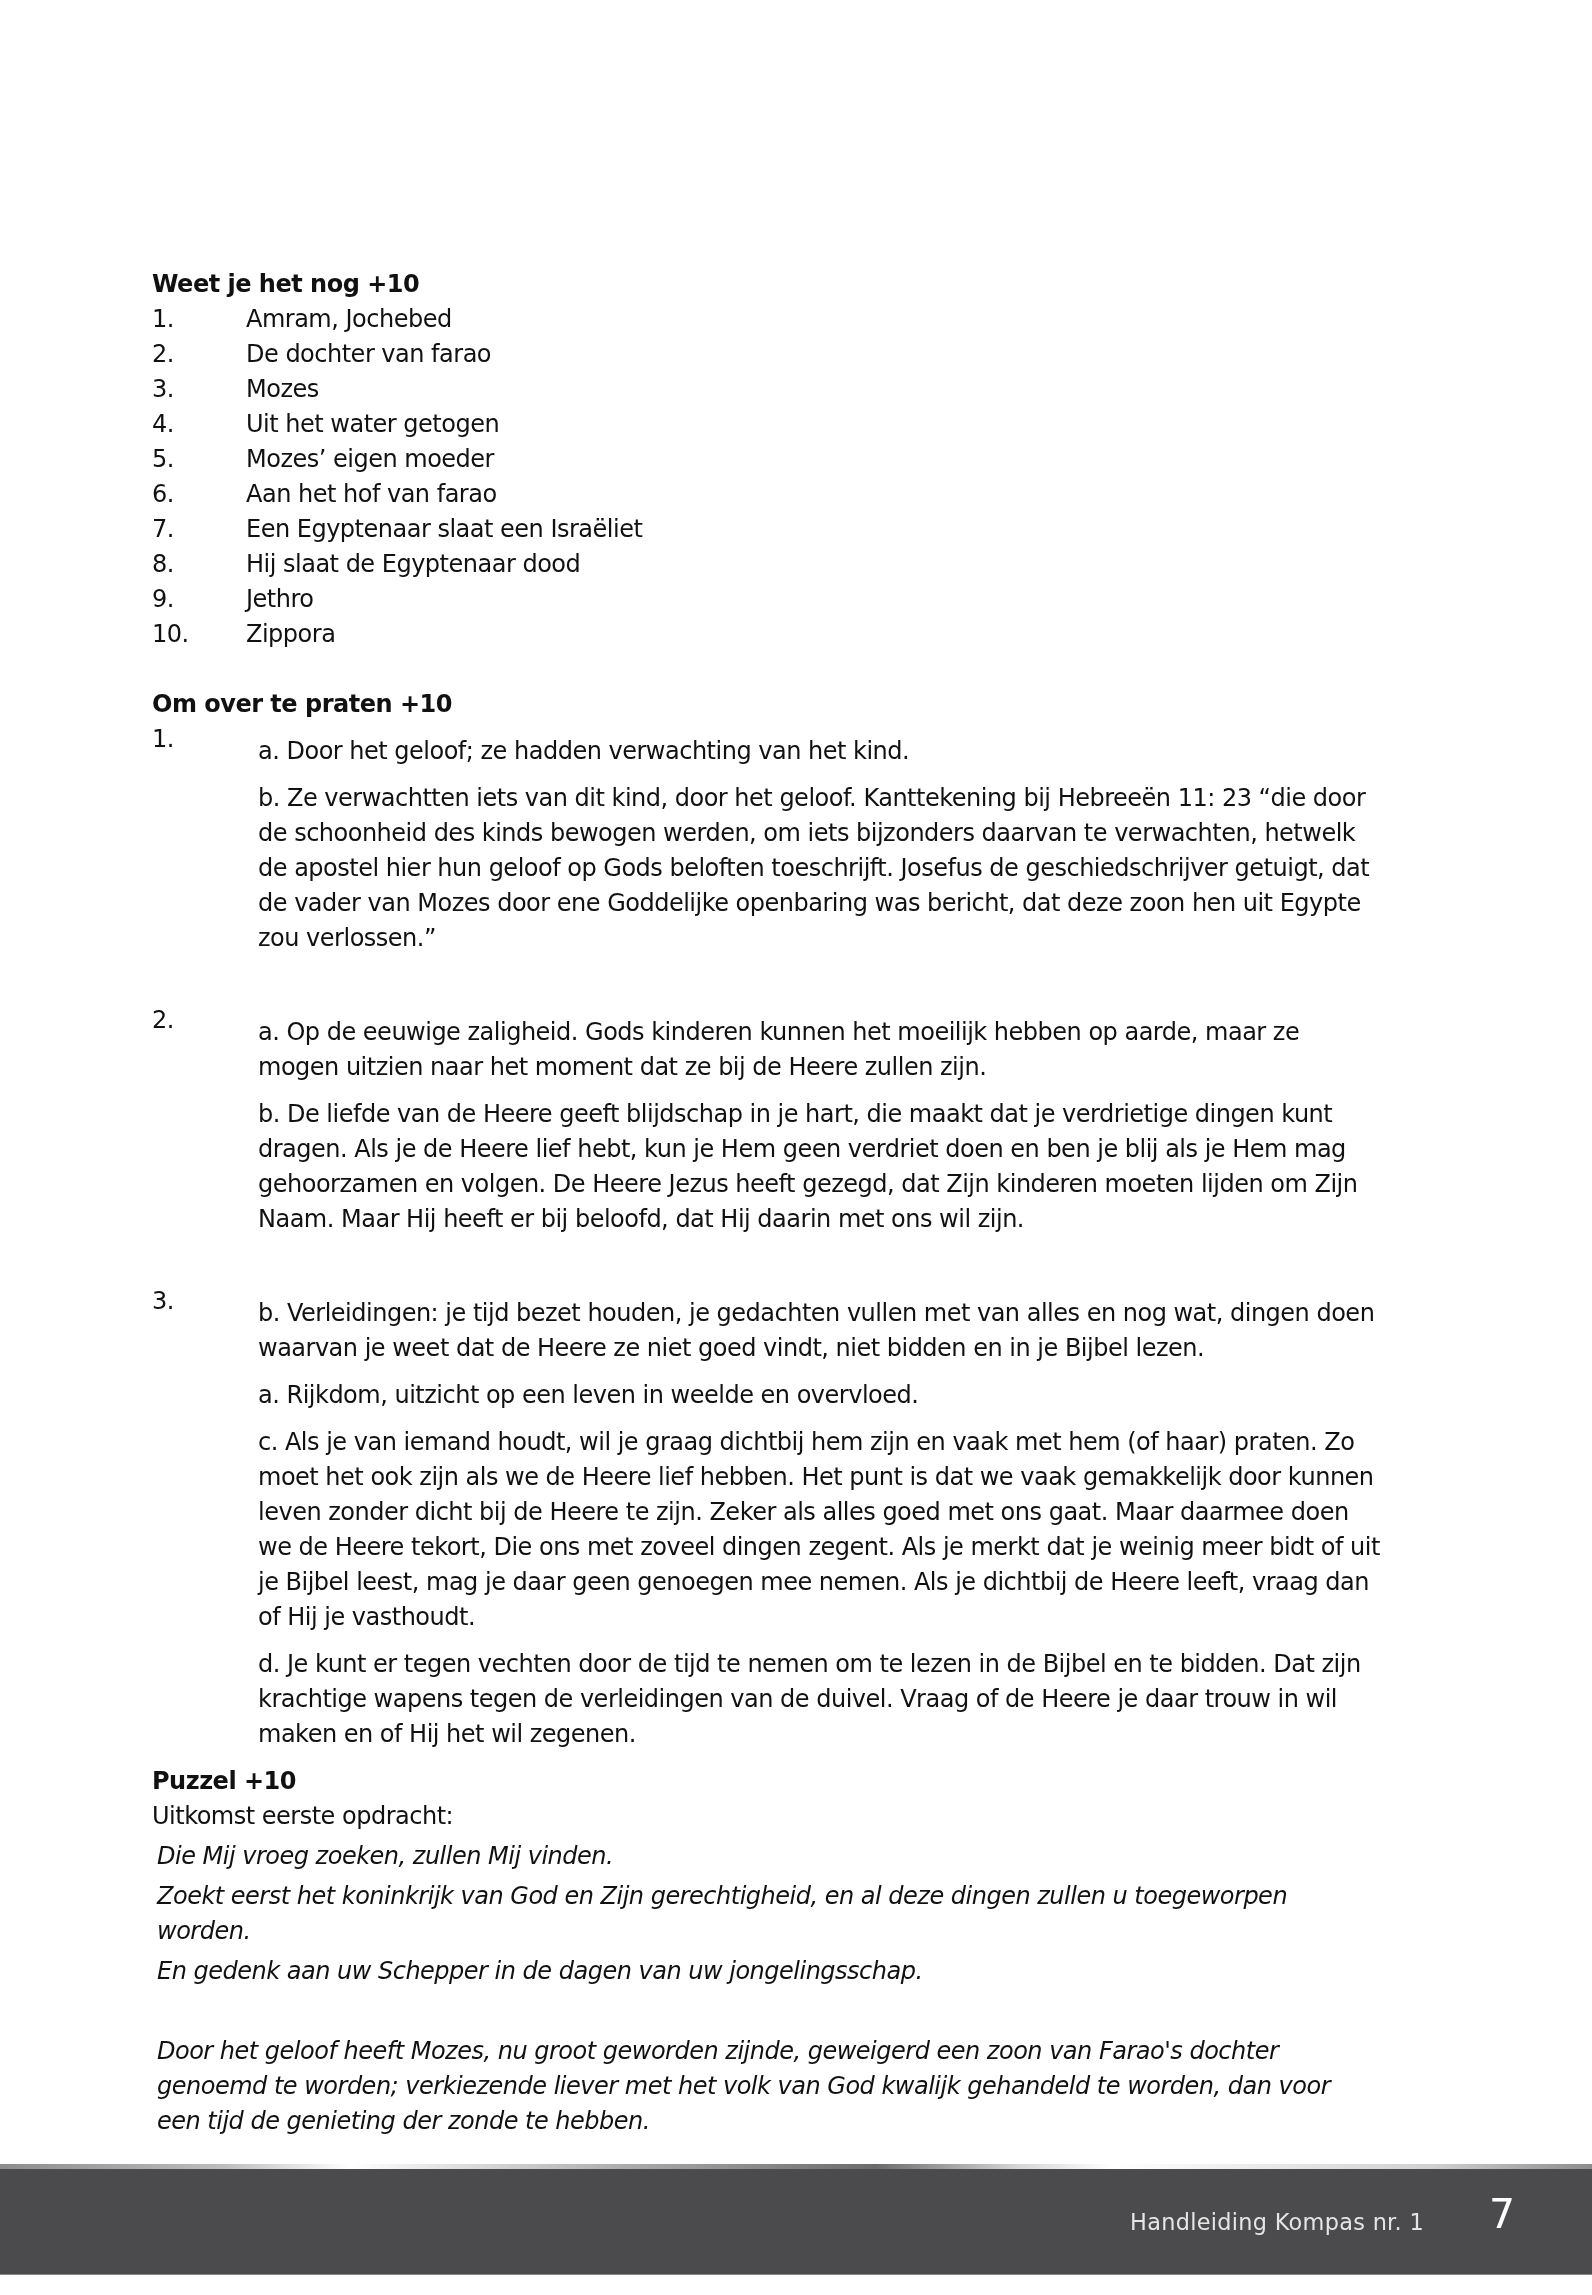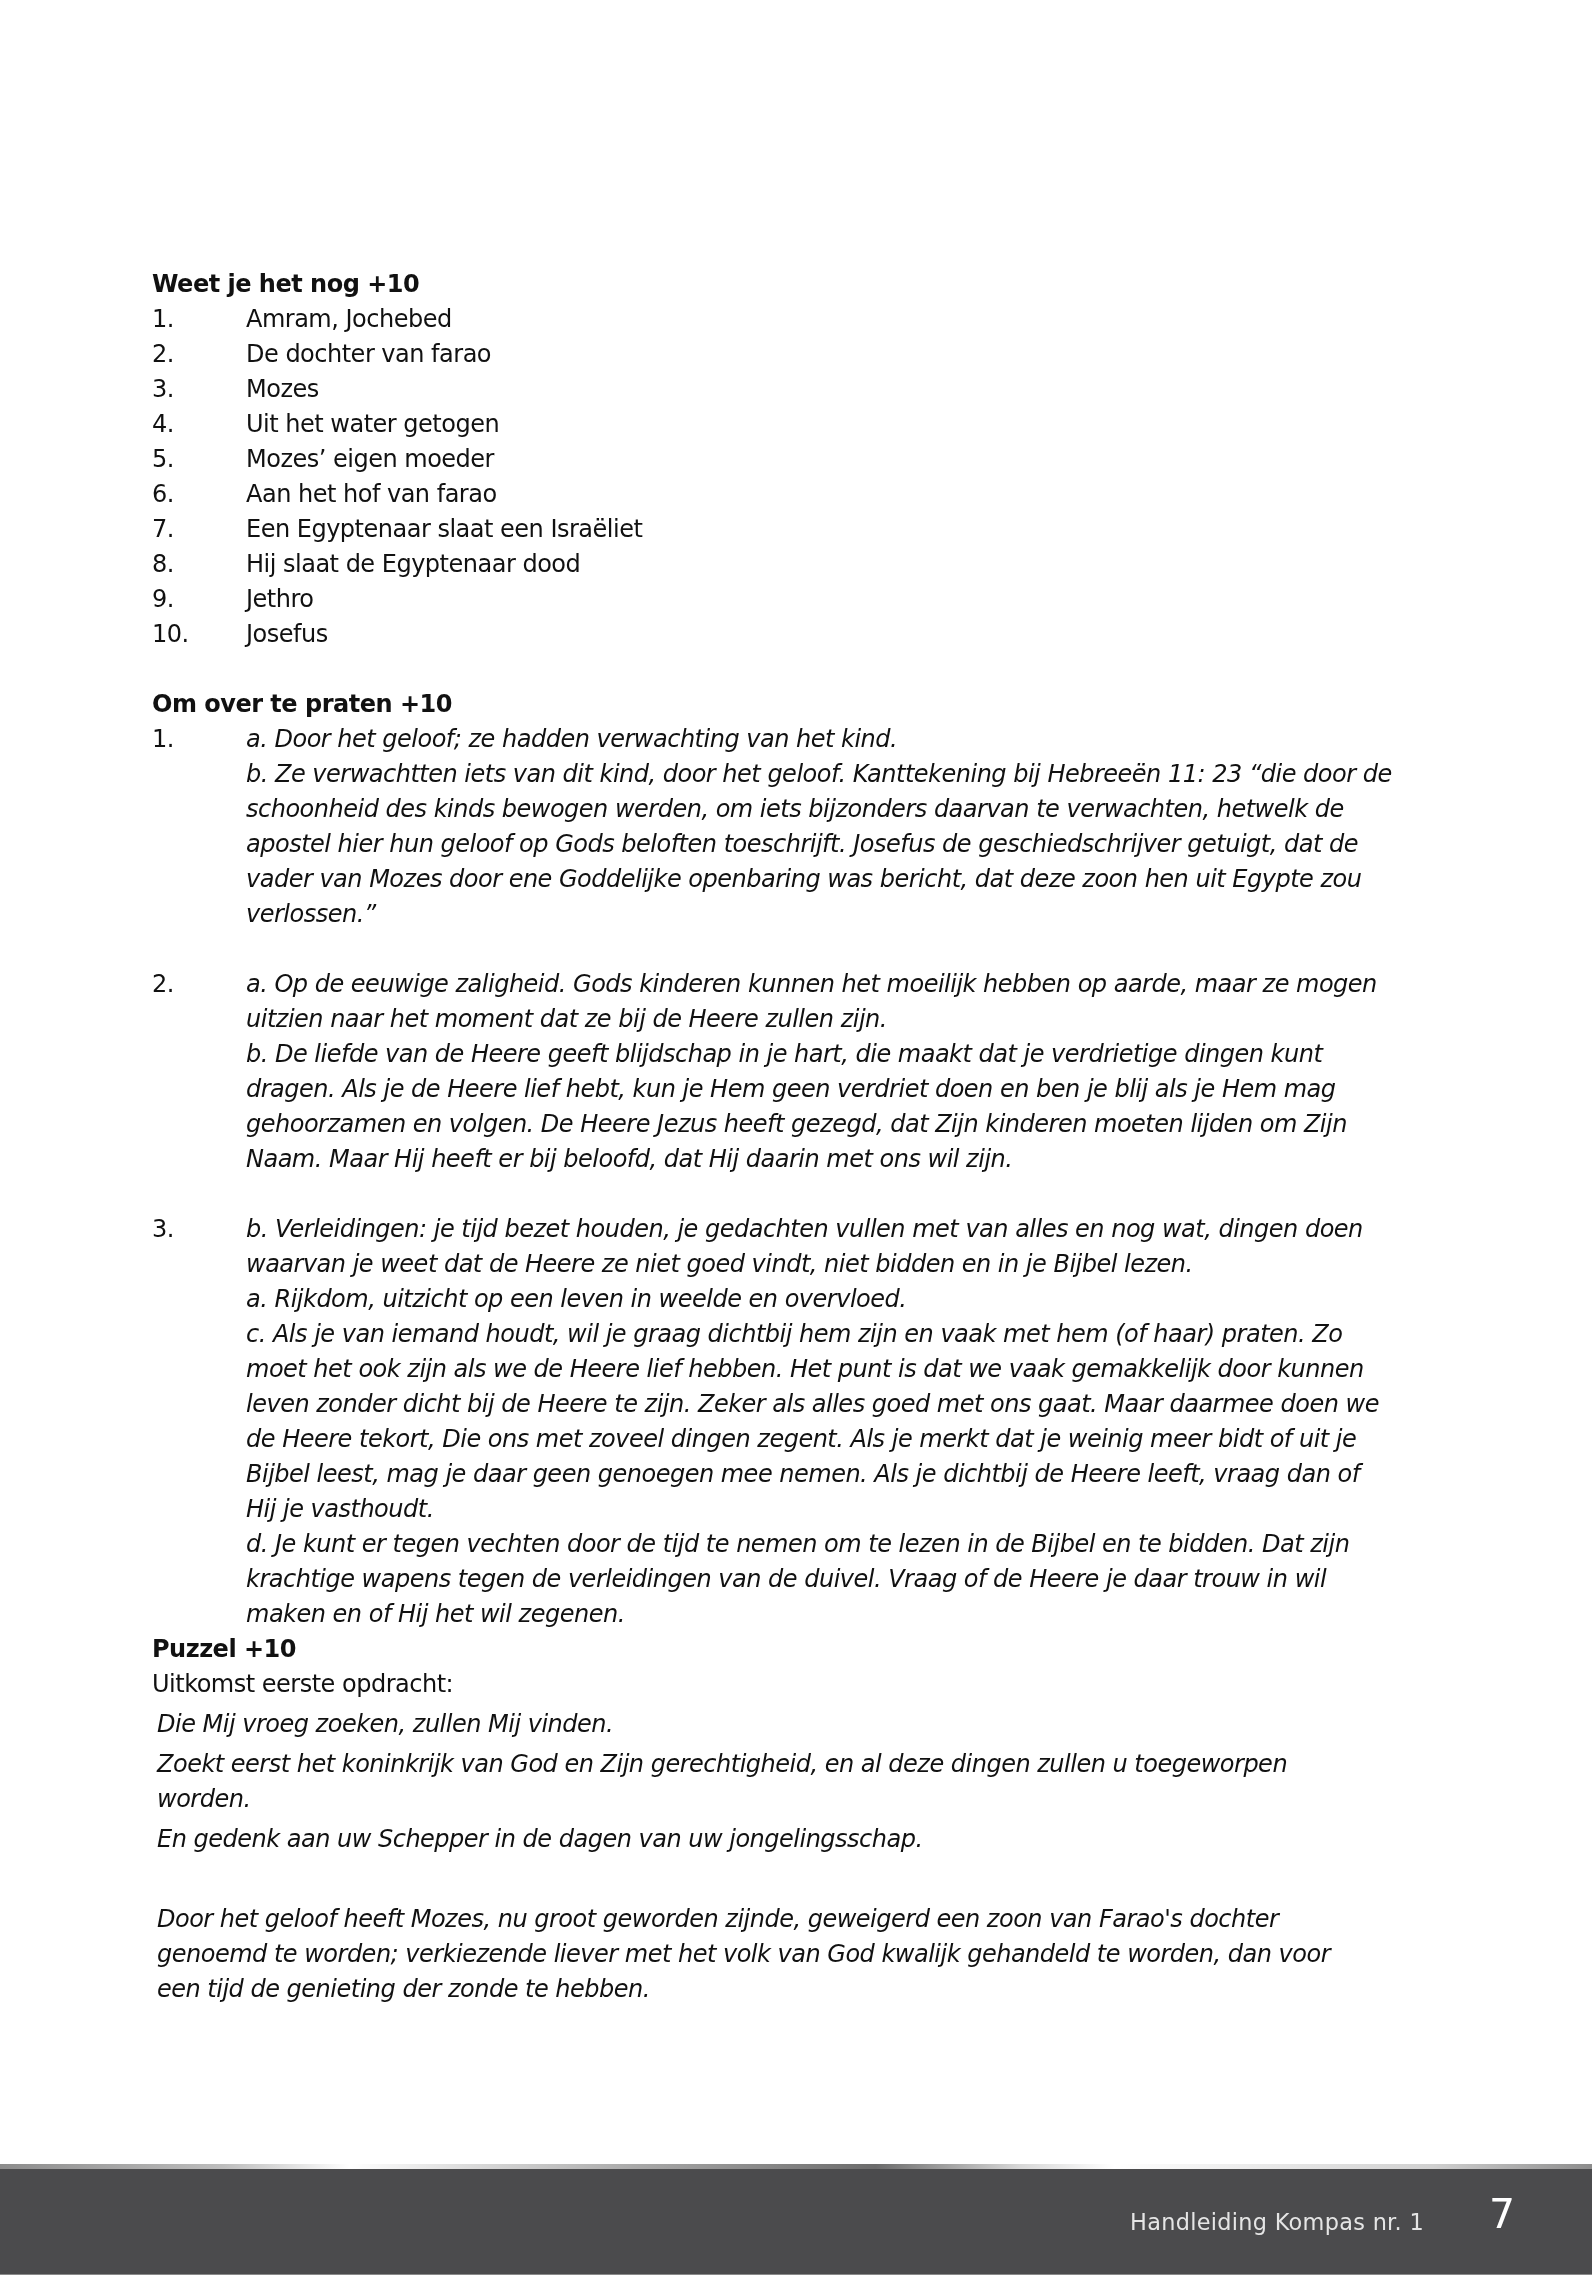--- a/index.html
+++ b/index.html
@@ -10,21 +10,21 @@
   .page { position: absolute; left: 152px; top: 267px; width: 1260px; font-size: 24px; line-height: 35px; letter-spacing: -0.5px; }
   .heading { font-weight: bold; margin: 0; }
   .numlist { margin: 0; padding: 0; list-style: none; }
   .numlist li { display: flex; }
   .num { width: 94px; flex: none; }
   .txt { flex: 1; }
   .section { margin-bottom: 35px; }
   .qblock { display: flex; margin-bottom: 35px; }
   .qblock .num { width: 94px; flex: none; }
   .qblock .answers { flex: 1; padding-right: 17.3px; }
-  .answers p { margin: 0; font-style: italic; }
+  .answers p { margin: 12px; }
   .plain { margin: 0; }
   .italic { font-style: italic; margin: 5px; }
   .gap { height: 35px; }
   .footer {
     position: absolute; left: 0; top: 2169px; width: 1592px; height: 105px; background: #4b4b4d;
     border-bottom: 1.7px solid #8a8a8a;
   }
   .footer-fade {
     position: absolute; left: 0; top: 2164px; width: 1592px; height: 5.2px;
     background: linear-gradient(90deg, #8c8c8c 0%, #bdbdbd 14%, #ffffff 22%, #a8a8a8 40%, #6b6b6b 55%, #d7d7d7 64%, #ffffff 70%, #d0d0d0 90%, #8c8c8c 100%);
@@ -71,21 +71,21 @@
       <li>
           <span class="num">8.</span>
           <span class="txt">Hij slaat de Egyptenaar dood</span>
         </li>
       <li>
           <span class="num">9.</span>
           <span class="txt">Jethro</span>
         </li>
       <li>
           <span class="num">10.</span>
-          <span class="txt">Josefus</span>
+          <span class="txt">Zippora</span>
         </li>
     </ol>
   </div>
 
   <div>
     <p class="heading">Om over te praten +10</p>
 
     <div class="qblock">
       <span class="num">1.</span>
       <div class="answers">

